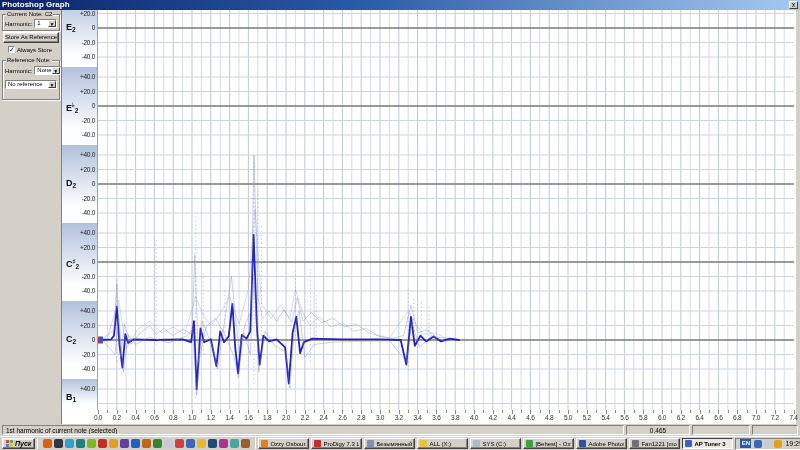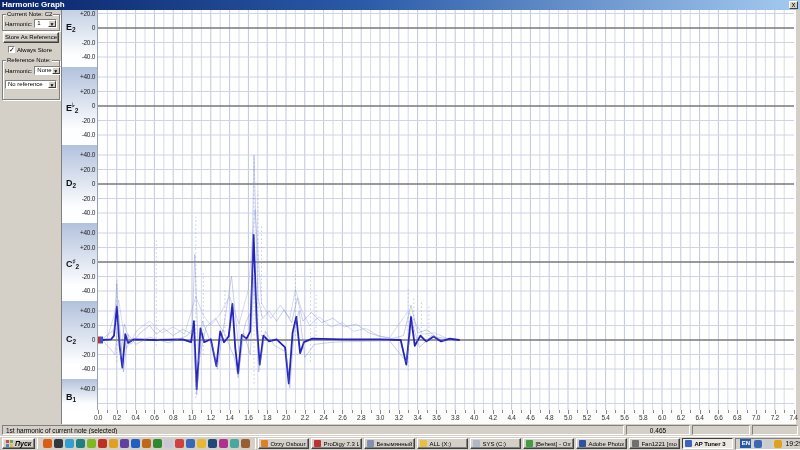--- a/index.html
+++ b/index.html
@@ -84,21 +84,21 @@
     text-align:center; line-height:9px; }
   .trayic { width:8px; height:8px; border-radius:2px; }
   #clock { font-size:7px; }
 </style>
 </head>
 <body>
 
 <div id="app">
 
   <div id="titlebar">
-    <span class="t">Harmonic Graph</span>
+    <span class="t">Photoshop Graph</span>
     <div id="close-btn">x</div>
   </div>
 
   <div id="panel">
     <div class="groupbox" style="top:4px; height:17px;">
       <span class="legend">Current Note:  C2</span>
       <div class="row" style="margin-top:-2px;">
         <span class="lbl">Harmonic:</span>
         <div class="combo">
           <span class="val">1</span>

